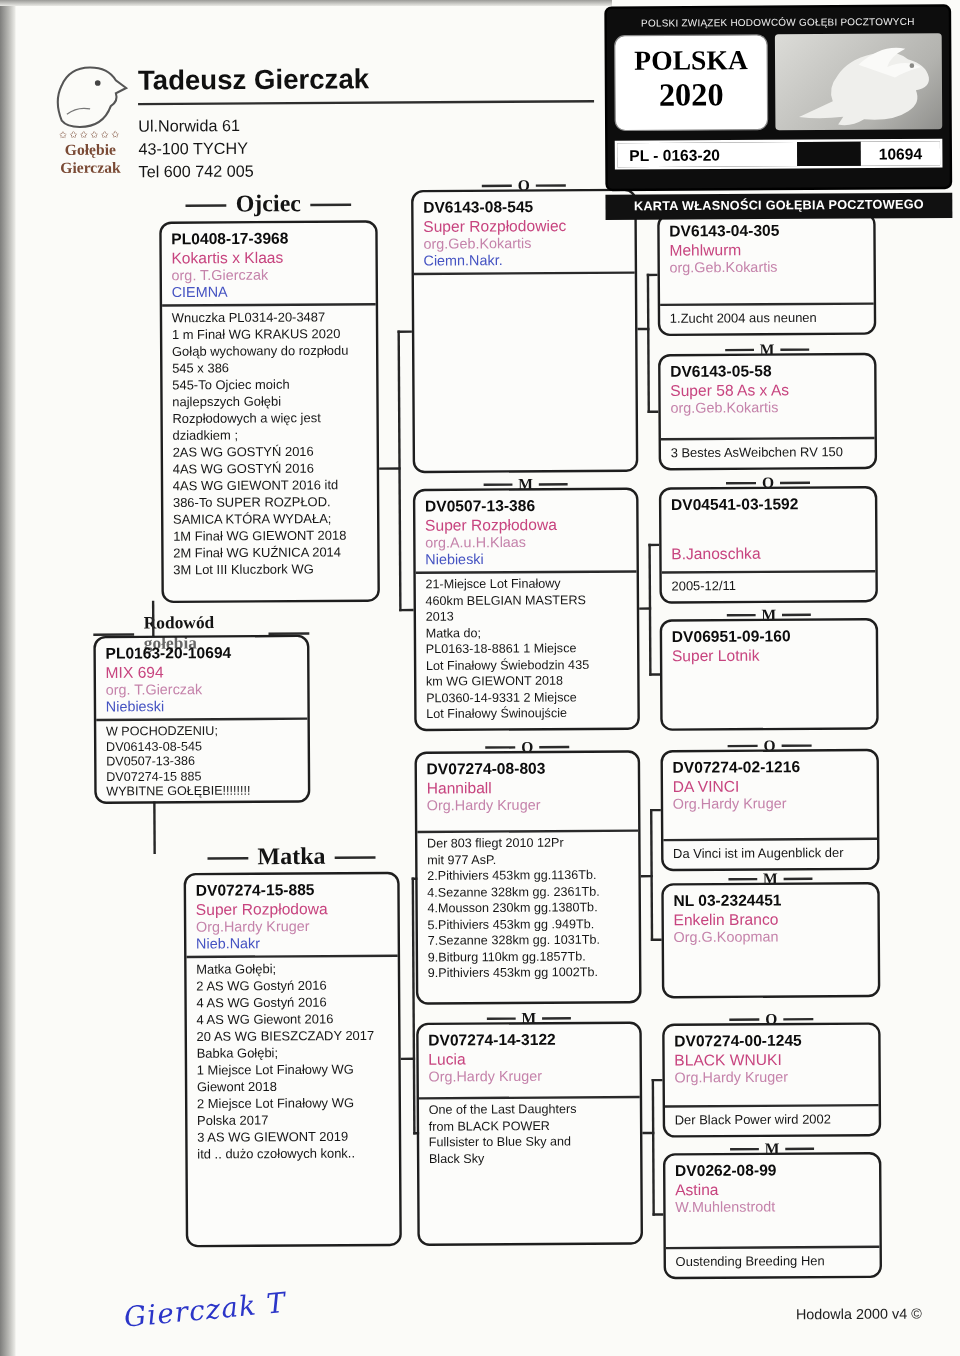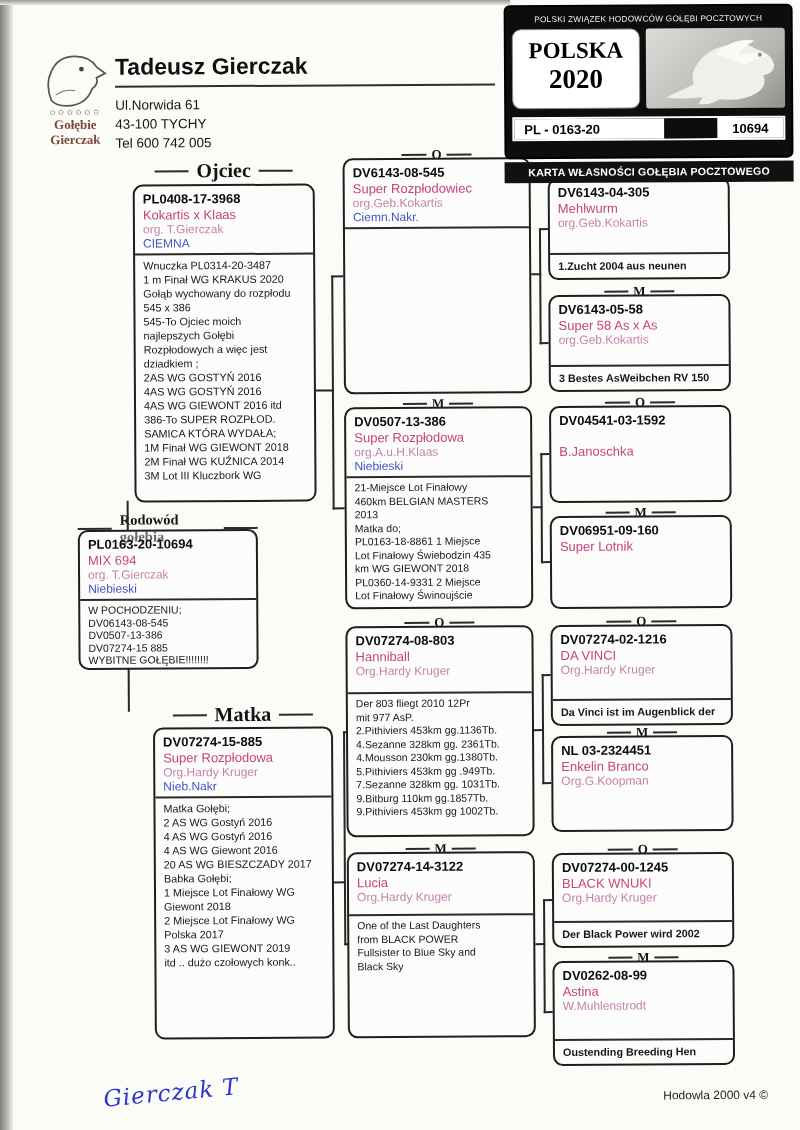--- a/index.html
+++ b/index.html
@@ -54,23 +54,23 @@
   .pbox{position:absolute;border:2px solid #1e1e1e;border-radius:10px;padding:5px 8px;
     display:flex;flex-direction:column;background:rgba(255,255,255,.35);z-index:4;}
   .ring{font-weight:bold;font-size:13px;line-height:16px;color:#0c0c0c;}
   .pname{font-size:13px;line-height:15px;color:#c7447f;}
   .porg{font-size:12px;line-height:14px;color:#c583ab;}
   .pcolor{font-size:12px;line-height:14px;color:#4553c2;}
   .divider{border-top:2px solid #2a2a2a;margin:3px -8px;}
   .notes{font-size:10.8px;line-height:14px;color:#161616;white-space:pre-line;}
   .g2 .notes{font-size:10.5px;line-height:13.5px;}
   .compact .notes{font-size:10.5px;line-height:12.5px;}
-  .notewrap{margin-top:auto;font-weight:bold;}
+  .notewrap{margin-top:auto;}
   .g3note{font-size:10.8px;line-height:13px;color:#161616;padding-top:2px;}
-  .name-gap{margin-top:15px;}
+  .name-gap{margin-top:25px;}
 
   
   .cline{position:absolute;background:#262626;z-index:2;}
 
   
   .signature{position:absolute;left:100px;top:1078px;font-family:"DejaVu Serif",serif;
     font-style:italic;font-size:23px;color:#2b35c8;transform:rotate(-5deg);letter-spacing:1px;}
   .software{position:absolute;left:660px;top:1090px;font-size:12px;color:#1c1c1c;}
 </style>
 </head>
@@ -320,20 +320,24 @@
       <div class="pname">Super 58 As x As</div>
       <div class="porg">org.Geb.Kokartis</div>
       <div class="notewrap">
         <div class="divider"></div>
         <div class="g3note">3 Bestes AsWeibchen RV 150</div>
       </div>
     </div>
     <div class="pbox g3" style="left:550px;top:407px;width:182px;height:97px;">
       <div class="ring">DV04541-03-1592</div>
       <div class="pname name-gap">B.Janoschka</div>
+      <div class="notewrap">
+        <div class="divider"></div>
+        <div class="g3note">2005-12/11</div>
+      </div>
     </div>
     <div class="pbox g3 no-note" style="left:550px;top:517px;width:182px;height:93px;">
       <div class="ring">DV06951-09-160</div>
       <div class="pname">Super Lotnik</div>
 
     </div>
     <div class="pbox g3" style="left:550px;top:626px;width:182px;height:101px;">
       <div class="ring">DV07274-02-1216</div>
       <div class="pname">DA VINCI</div>
       <div class="porg">Org.Hardy Kruger</div>

